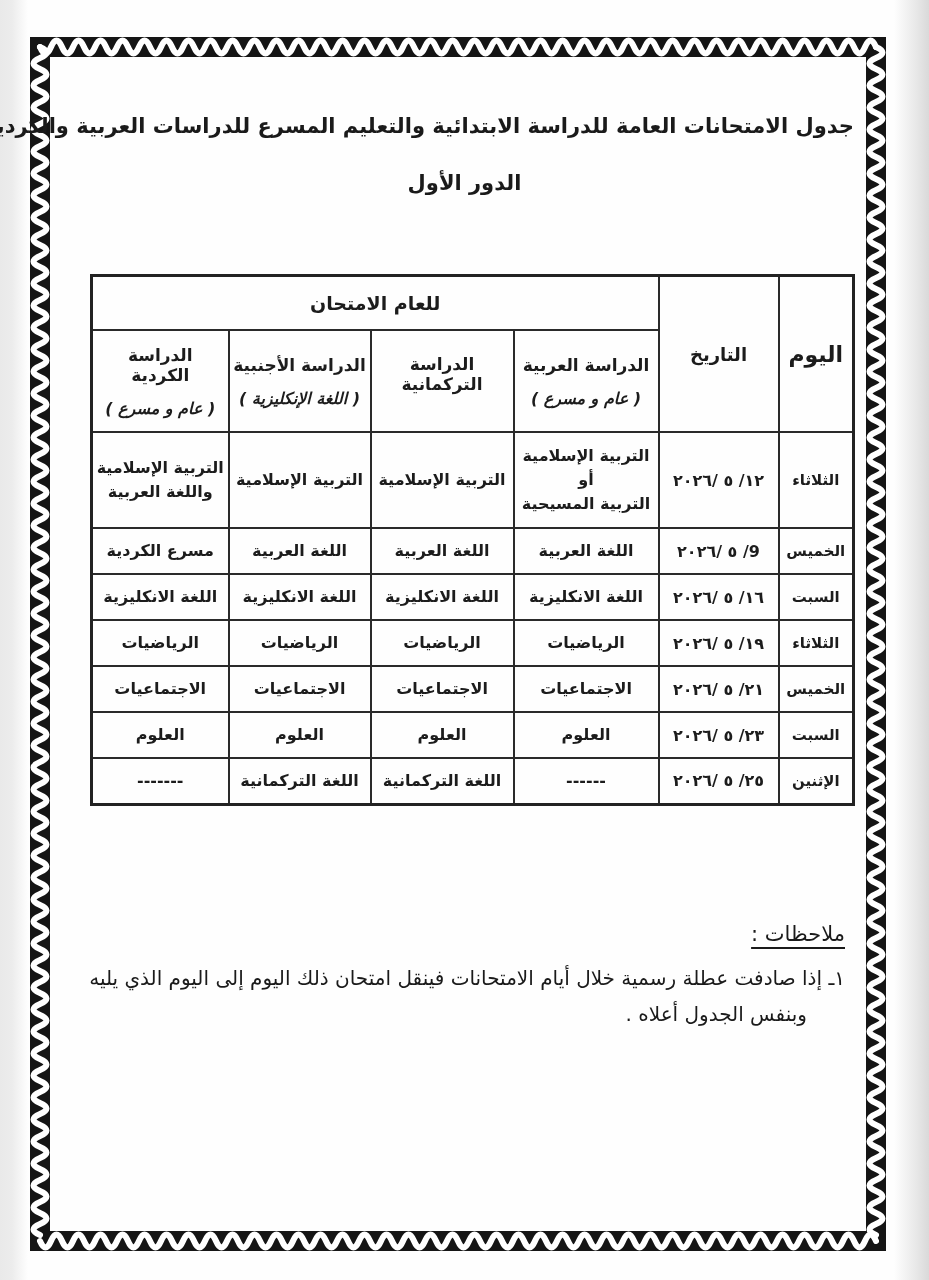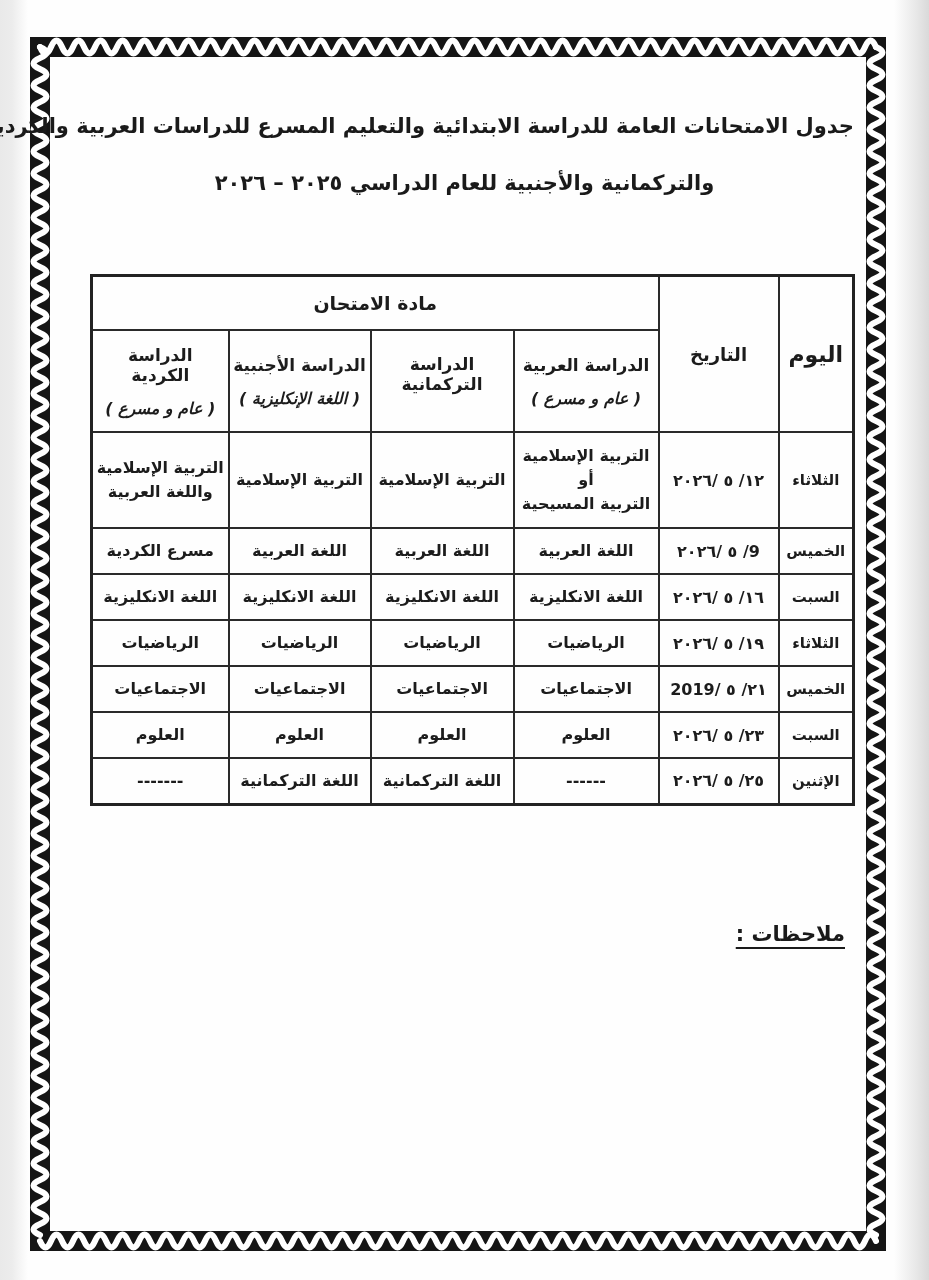--- a/index.html
+++ b/index.html
@@ -68,21 +68,21 @@
   tbody tr.tall  { height: 96px; }
   td.day-c  { font-size: 15px; }
   td.date-c { font-size: 16px; letter-spacing: 0.5px; }
   td.subj-c { font-size: 16px; white-space: pre-line; line-height: 1.5; }
   
   .notes {
     position: absolute;
     top: 922px;
     right: 84px;
     left: 76px;
-    font-weight: bold;
+    font-weight: normal;
     font-size: 20px;
   }
   .notes-heading {
     font-size: 21px;
     text-decoration: underline;
     text-underline-offset: 6px;
     margin-bottom: 14px;
   }
   .note {
     line-height: 36px;
@@ -100,37 +100,37 @@
   <svg class="frame" viewBox="0 0 929 1280" aria-hidden="true">
     <path id="band" fill="#151515" fill-rule="evenodd" d="M30 37 H886 V1251 H30 Z M50 57 V1231 H866 V57 Z"></path>
     <path id="wave-top" class="wave" d="M 40 47 Q 45.5 60 51 47 Q 56.5 34 62 47 Q 67.5 60 73 47 Q 78.5 34 84 47 Q 89.5 60 95 47 Q 100.5 34 106 47 Q 111.5 60 117 47 Q 122.5 34 128 47 Q 133.5 60 139 47 Q 144.5 34 150 47 Q 155.5 60 161 47 Q 166.5 34 172 47 Q 177.5 60 183 47 Q 188.5 34 194 47 Q 199.5 60 205 47 Q 210.5 34 216 47 Q 221.5 60 227 47 Q 232.5 34 238 47 Q 243.5 60 249 47 Q 254.5 34 260 47 Q 265.5 60 271 47 Q 276.5 34 282 47 Q 287.5 60 293 47 Q 298.5 34 304 47 Q 309.5 60 315 47 Q 320.5 34 326 47 Q 331.5 60 337 47 Q 342.5 34 348 47 Q 353.5 60 359 47 Q 364.5 34 370 47 Q 375.5 60 381 47 Q 386.5 34 392 47 Q 397.5 60 403 47 Q 408.5 34 414 47 Q 419.5 60 425 47 Q 430.5 34 436 47 Q 441.5 60 447 47 Q 452.5 34 458 47 Q 463.5 60 469 47 Q 474.5 34 480 47 Q 485.5 60 491 47 Q 496.5 34 502 47 Q 507.5 60 513 47 Q 518.5 34 524 47 Q 529.5 60 535 47 Q 540.5 34 546 47 Q 551.5 60 557 47 Q 562.5 34 568 47 Q 573.5 60 579 47 Q 584.5 34 590 47 Q 595.5 60 601 47 Q 606.5 34 612 47 Q 617.5 60 623 47 Q 628.5 34 634 47 Q 639.5 60 645 47 Q 650.5 34 656 47 Q 661.5 60 667 47 Q 672.5 34 678 47 Q 683.5 60 689 47 Q 694.5 34 700 47 Q 705.5 60 711 47 Q 716.5 34 722 47 Q 727.5 60 733 47 Q 738.5 34 744 47 Q 749.5 60 755 47 Q 760.5 34 766 47 Q 771.5 60 777 47 Q 782.5 34 788 47 Q 793.5 60 799 47 Q 804.5 34 810 47 Q 815.5 60 821 47 Q 826.5 34 832 47 Q 837.5 60 843 47 Q 848.5 34 854 47 Q 859.5 60 865 47 Q 870.5 34 876 47"></path>
     <path id="wave-bottom" class="wave" d="M 40 1241 Q 45.5 1254 51 1241 Q 56.5 1228 62 1241 Q 67.5 1254 73 1241 Q 78.5 1228 84 1241 Q 89.5 1254 95 1241 Q 100.5 1228 106 1241 Q 111.5 1254 117 1241 Q 122.5 1228 128 1241 Q 133.5 1254 139 1241 Q 144.5 1228 150 1241 Q 155.5 1254 161 1241 Q 166.5 1228 172 1241 Q 177.5 1254 183 1241 Q 188.5 1228 194 1241 Q 199.5 1254 205 1241 Q 210.5 1228 216 1241 Q 221.5 1254 227 1241 Q 232.5 1228 238 1241 Q 243.5 1254 249 1241 Q 254.5 1228 260 1241 Q 265.5 1254 271 1241 Q 276.5 1228 282 1241 Q 287.5 1254 293 1241 Q 298.5 1228 304 1241 Q 309.5 1254 315 1241 Q 320.5 1228 326 1241 Q 331.5 1254 337 1241 Q 342.5 1228 348 1241 Q 353.5 1254 359 1241 Q 364.5 1228 370 1241 Q 375.5 1254 381 1241 Q 386.5 1228 392 1241 Q 397.5 1254 403 1241 Q 408.5 1228 414 1241 Q 419.5 1254 425 1241 Q 430.5 1228 436 1241 Q 441.5 1254 447 1241 Q 452.5 1228 458 1241 Q 463.5 1254 469 1241 Q 474.5 1228 480 1241 Q 485.5 1254 491 1241 Q 496.5 1228 502 1241 Q 507.5 1254 513 1241 Q 518.5 1228 524 1241 Q 529.5 1254 535 1241 Q 540.5 1228 546 1241 Q 551.5 1254 557 1241 Q 562.5 1228 568 1241 Q 573.5 1254 579 1241 Q 584.5 1228 590 1241 Q 595.5 1254 601 1241 Q 606.5 1228 612 1241 Q 617.5 1254 623 1241 Q 628.5 1228 634 1241 Q 639.5 1254 645 1241 Q 650.5 1228 656 1241 Q 661.5 1254 667 1241 Q 672.5 1228 678 1241 Q 683.5 1254 689 1241 Q 694.5 1228 700 1241 Q 705.5 1254 711 1241 Q 716.5 1228 722 1241 Q 727.5 1254 733 1241 Q 738.5 1228 744 1241 Q 749.5 1254 755 1241 Q 760.5 1228 766 1241 Q 771.5 1254 777 1241 Q 782.5 1228 788 1241 Q 793.5 1254 799 1241 Q 804.5 1228 810 1241 Q 815.5 1254 821 1241 Q 826.5 1228 832 1241 Q 837.5 1254 843 1241 Q 848.5 1228 854 1241 Q 859.5 1254 865 1241 Q 870.5 1228 876 1241"></path>
     <path id="wave-left" class="wave" d="M 40 47 Q 53 52.5 40 58 Q 27 63.5 40 69 Q 53 74.5 40 80 Q 27 85.5 40 91 Q 53 96.5 40 102 Q 27 107.5 40 113 Q 53 118.5 40 124 Q 27 129.5 40 135 Q 53 140.5 40 146 Q 27 151.5 40 157 Q 53 162.5 40 168 Q 27 173.5 40 179 Q 53 184.5 40 190 Q 27 195.5 40 201 Q 53 206.5 40 212 Q 27 217.5 40 223 Q 53 228.5 40 234 Q 27 239.5 40 245 Q 53 250.5 40 256 Q 27 261.5 40 267 Q 53 272.5 40 278 Q 27 283.5 40 289 Q 53 294.5 40 300 Q 27 305.5 40 311 Q 53 316.5 40 322 Q 27 327.5 40 333 Q 53 338.5 40 344 Q 27 349.5 40 355 Q 53 360.5 40 366 Q 27 371.5 40 377 Q 53 382.5 40 388 Q 27 393.5 40 399 Q 53 404.5 40 410 Q 27 415.5 40 421 Q 53 426.5 40 432 Q 27 437.5 40 443 Q 53 448.5 40 454 Q 27 459.5 40 465 Q 53 470.5 40 476 Q 27 481.5 40 487 Q 53 492.5 40 498 Q 27 503.5 40 509 Q 53 514.5 40 520 Q 27 525.5 40 531 Q 53 536.5 40 542 Q 27 547.5 40 553 Q 53 558.5 40 564 Q 27 569.5 40 575 Q 53 580.5 40 586 Q 27 591.5 40 597 Q 53 602.5 40 608 Q 27 613.5 40 619 Q 53 624.5 40 630 Q 27 635.5 40 641 Q 53 646.5 40 652 Q 27 657.5 40 663 Q 53 668.5 40 674 Q 27 679.5 40 685 Q 53 690.5 40 696 Q 27 701.5 40 707 Q 53 712.5 40 718 Q 27 723.5 40 729 Q 53 734.5 40 740 Q 27 745.5 40 751 Q 53 756.5 40 762 Q 27 767.5 40 773 Q 53 778.5 40 784 Q 27 789.5 40 795 Q 53 800.5 40 806 Q 27 811.5 40 817 Q 53 822.5 40 828 Q 27 833.5 40 839 Q 53 844.5 40 850 Q 27 855.5 40 861 Q 53 866.5 40 872 Q 27 877.5 40 883 Q 53 888.5 40 894 Q 27 899.5 40 905 Q 53 910.5 40 916 Q 27 921.5 40 927 Q 53 932.5 40 938 Q 27 943.5 40 949 Q 53 954.5 40 960 Q 27 965.5 40 971 Q 53 976.5 40 982 Q 27 987.5 40 993 Q 53 998.5 40 1004 Q 27 1009.5 40 1015 Q 53 1020.5 40 1026 Q 27 1031.5 40 1037 Q 53 1042.5 40 1048 Q 27 1053.5 40 1059 Q 53 1064.5 40 1070 Q 27 1075.5 40 1081 Q 53 1086.5 40 1092 Q 27 1097.5 40 1103 Q 53 1108.5 40 1114 Q 27 1119.5 40 1125 Q 53 1130.5 40 1136 Q 27 1141.5 40 1147 Q 53 1152.5 40 1158 Q 27 1163.5 40 1169 Q 53 1174.5 40 1180 Q 27 1185.5 40 1191 Q 53 1196.5 40 1202 Q 27 1207.5 40 1213 Q 53 1218.5 40 1224 Q 27 1229.5 40 1235"></path>
     <path id="wave-right" class="wave" d="M 876 47 Q 889 52.5 876 58 Q 863 63.5 876 69 Q 889 74.5 876 80 Q 863 85.5 876 91 Q 889 96.5 876 102 Q 863 107.5 876 113 Q 889 118.5 876 124 Q 863 129.5 876 135 Q 889 140.5 876 146 Q 863 151.5 876 157 Q 889 162.5 876 168 Q 863 173.5 876 179 Q 889 184.5 876 190 Q 863 195.5 876 201 Q 889 206.5 876 212 Q 863 217.5 876 223 Q 889 228.5 876 234 Q 863 239.5 876 245 Q 889 250.5 876 256 Q 863 261.5 876 267 Q 889 272.5 876 278 Q 863 283.5 876 289 Q 889 294.5 876 300 Q 863 305.5 876 311 Q 889 316.5 876 322 Q 863 327.5 876 333 Q 889 338.5 876 344 Q 863 349.5 876 355 Q 889 360.5 876 366 Q 863 371.5 876 377 Q 889 382.5 876 388 Q 863 393.5 876 399 Q 889 404.5 876 410 Q 863 415.5 876 421 Q 889 426.5 876 432 Q 863 437.5 876 443 Q 889 448.5 876 454 Q 863 459.5 876 465 Q 889 470.5 876 476 Q 863 481.5 876 487 Q 889 492.5 876 498 Q 863 503.5 876 509 Q 889 514.5 876 520 Q 863 525.5 876 531 Q 889 536.5 876 542 Q 863 547.5 876 553 Q 889 558.5 876 564 Q 863 569.5 876 575 Q 889 580.5 876 586 Q 863 591.5 876 597 Q 889 602.5 876 608 Q 863 613.5 876 619 Q 889 624.5 876 630 Q 863 635.5 876 641 Q 889 646.5 876 652 Q 863 657.5 876 663 Q 889 668.5 876 674 Q 863 679.5 876 685 Q 889 690.5 876 696 Q 863 701.5 876 707 Q 889 712.5 876 718 Q 863 723.5 876 729 Q 889 734.5 876 740 Q 863 745.5 876 751 Q 889 756.5 876 762 Q 863 767.5 876 773 Q 889 778.5 876 784 Q 863 789.5 876 795 Q 889 800.5 876 806 Q 863 811.5 876 817 Q 889 822.5 876 828 Q 863 833.5 876 839 Q 889 844.5 876 850 Q 863 855.5 876 861 Q 889 866.5 876 872 Q 863 877.5 876 883 Q 889 888.5 876 894 Q 863 899.5 876 905 Q 889 910.5 876 916 Q 863 921.5 876 927 Q 889 932.5 876 938 Q 863 943.5 876 949 Q 889 954.5 876 960 Q 863 965.5 876 971 Q 889 976.5 876 982 Q 863 987.5 876 993 Q 889 998.5 876 1004 Q 863 1009.5 876 1015 Q 889 1020.5 876 1026 Q 863 1031.5 876 1037 Q 889 1042.5 876 1048 Q 863 1053.5 876 1059 Q 889 1064.5 876 1070 Q 863 1075.5 876 1081 Q 889 1086.5 876 1092 Q 863 1097.5 876 1103 Q 889 1108.5 876 1114 Q 863 1119.5 876 1125 Q 889 1130.5 876 1136 Q 863 1141.5 876 1147 Q 889 1152.5 876 1158 Q 863 1163.5 876 1169 Q 889 1174.5 876 1180 Q 863 1185.5 876 1191 Q 889 1196.5 876 1202 Q 863 1207.5 876 1213 Q 889 1218.5 876 1224 Q 863 1229.5 876 1235"></path>
   </svg>
 
   <div class="doc-title">
     <div>جدول الامتحانات العامة للدراسة الابتدائية والتعليم المسرع للدراسات العربية والكردية</div>
-    <div>والتركمانية والأجنبية للعام الدراسي ٢٠٢٥ – ٢٠٢٦</div>
+    <div>الدور الأول</div>
   </div>
 
   <table class="exam">
     <colgroup>
       <col style="width:75px">
       <col style="width:120px">
       <col style="width:145px">
       <col style="width:143px">
       <col style="width:142px">
       <col style="width:137px">
     </colgroup>
     <thead>
       <tr>
         <th rowspan="2" class="day-h">اليوم</th>
         <th rowspan="2" class="date-h">التاريخ</th>
-        <th colspan="4" class="group-h">مادة الامتحان</th>
+        <th colspan="4" class="group-h">للعام الامتحان</th>
       </tr>
       <tr class="subhead">
         <th>
           <div>الدراسة العربية</div>
           <div class="sub">( عام و مسرع )</div>
         </th>
         <th>
           <div>الدراسة التركمانية</div>
           <div class="sub"></div>
         </th>
@@ -175,21 +175,21 @@
         <tr>
           <td class="day-c">الثلاثاء</td>
           <td class="date-c">١٩/ ٥ /٢٠٢٦</td>
           <td class="subj-c">الرياضيات</td>
           <td class="subj-c">الرياضيات</td>
           <td class="subj-c">الرياضيات</td>
           <td class="subj-c">الرياضيات</td>
         </tr>
         <tr>
           <td class="day-c">الخميس</td>
-          <td class="date-c">٢١/ ٥ /2019</td>
+          <td class="date-c">٢١/ ٥ /٢٠٢٦</td>
           <td class="subj-c">الاجتماعيات</td>
           <td class="subj-c">الاجتماعيات</td>
           <td class="subj-c">الاجتماعيات</td>
           <td class="subj-c">الاجتماعيات</td>
         </tr>
         <tr>
           <td class="day-c">السبت</td>
           <td class="date-c">٢٣/ ٥ /٢٠٢٦</td>
           <td class="subj-c">العلوم</td>
           <td class="subj-c">العلوم</td>
@@ -202,15 +202,16 @@
           <td class="subj-c">------</td>
           <td class="subj-c">اللغة التركمانية</td>
           <td class="subj-c">اللغة التركمانية</td>
           <td class="subj-c">-------</td>
         </tr>
       </tbody>
   </table>
 
   <div class="notes">
     <div class="notes-heading">ملاحظات :</div>
+    <div class="note">١ـ إذا صادفت عطلة رسمية خلال أيام الامتحانات فينقل امتحان ذلك اليوم إلى اليوم الذي يليه وبنفس الجدول أعلاه .</div>
   </div>
 
 </div>
 
 </body></html>

